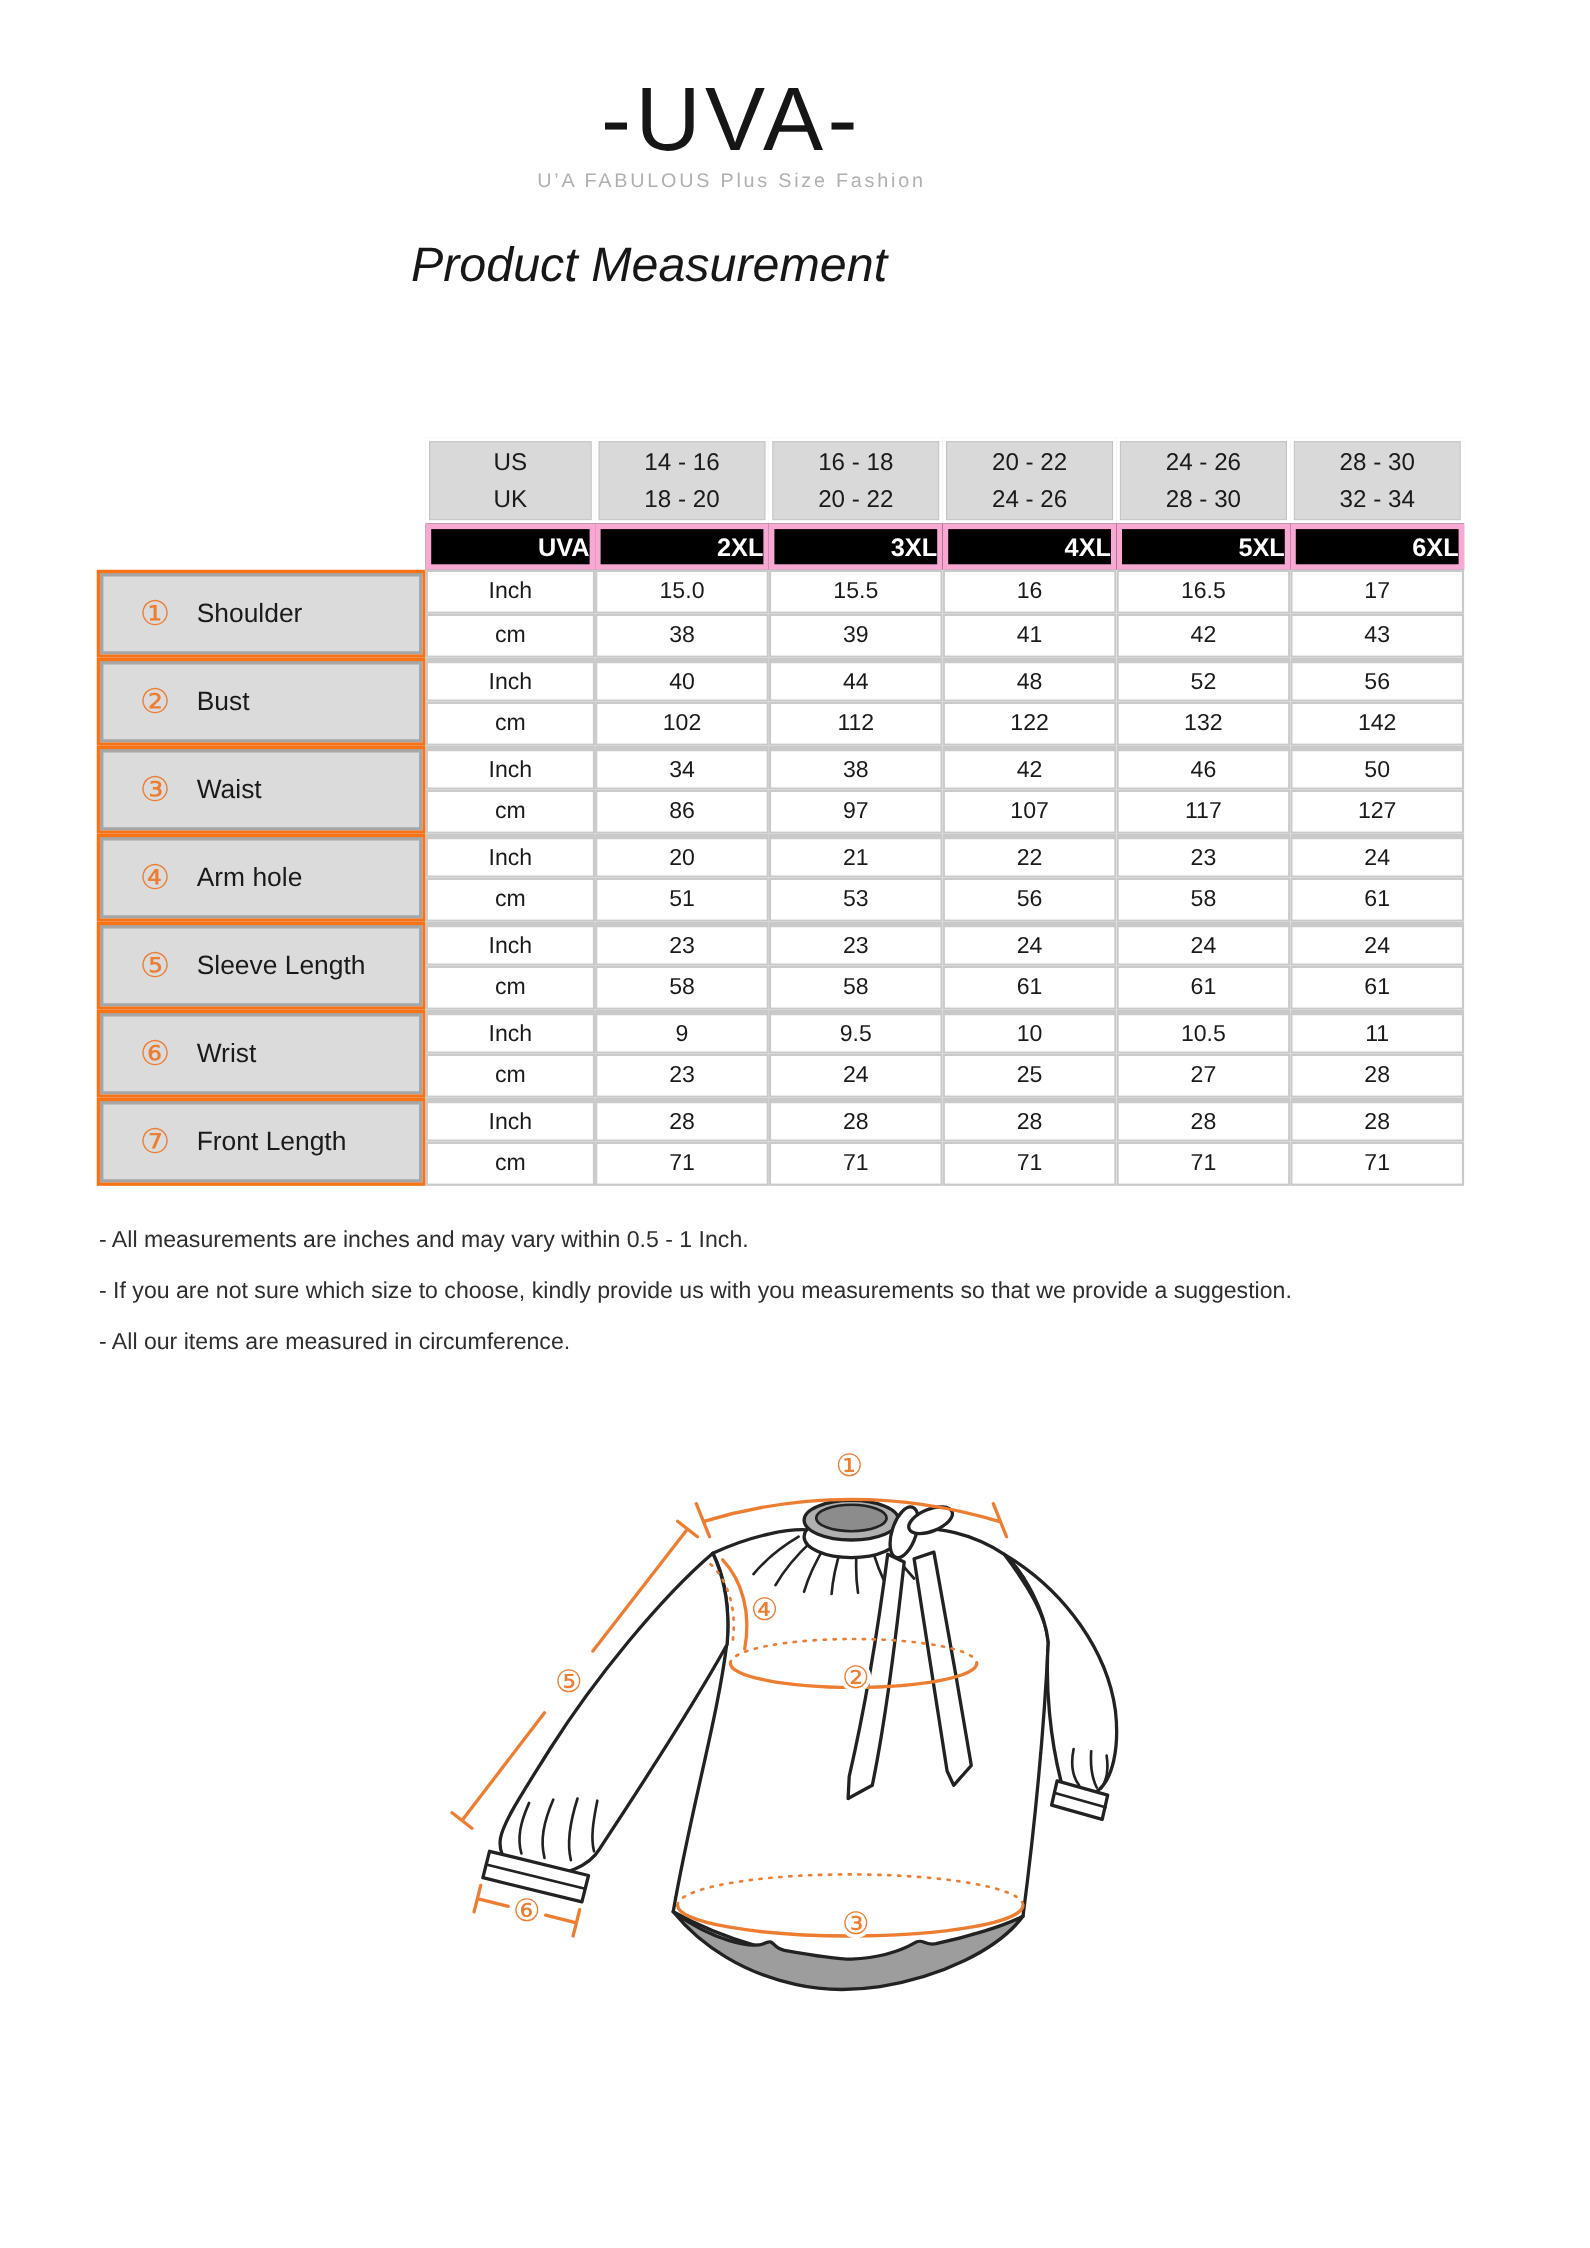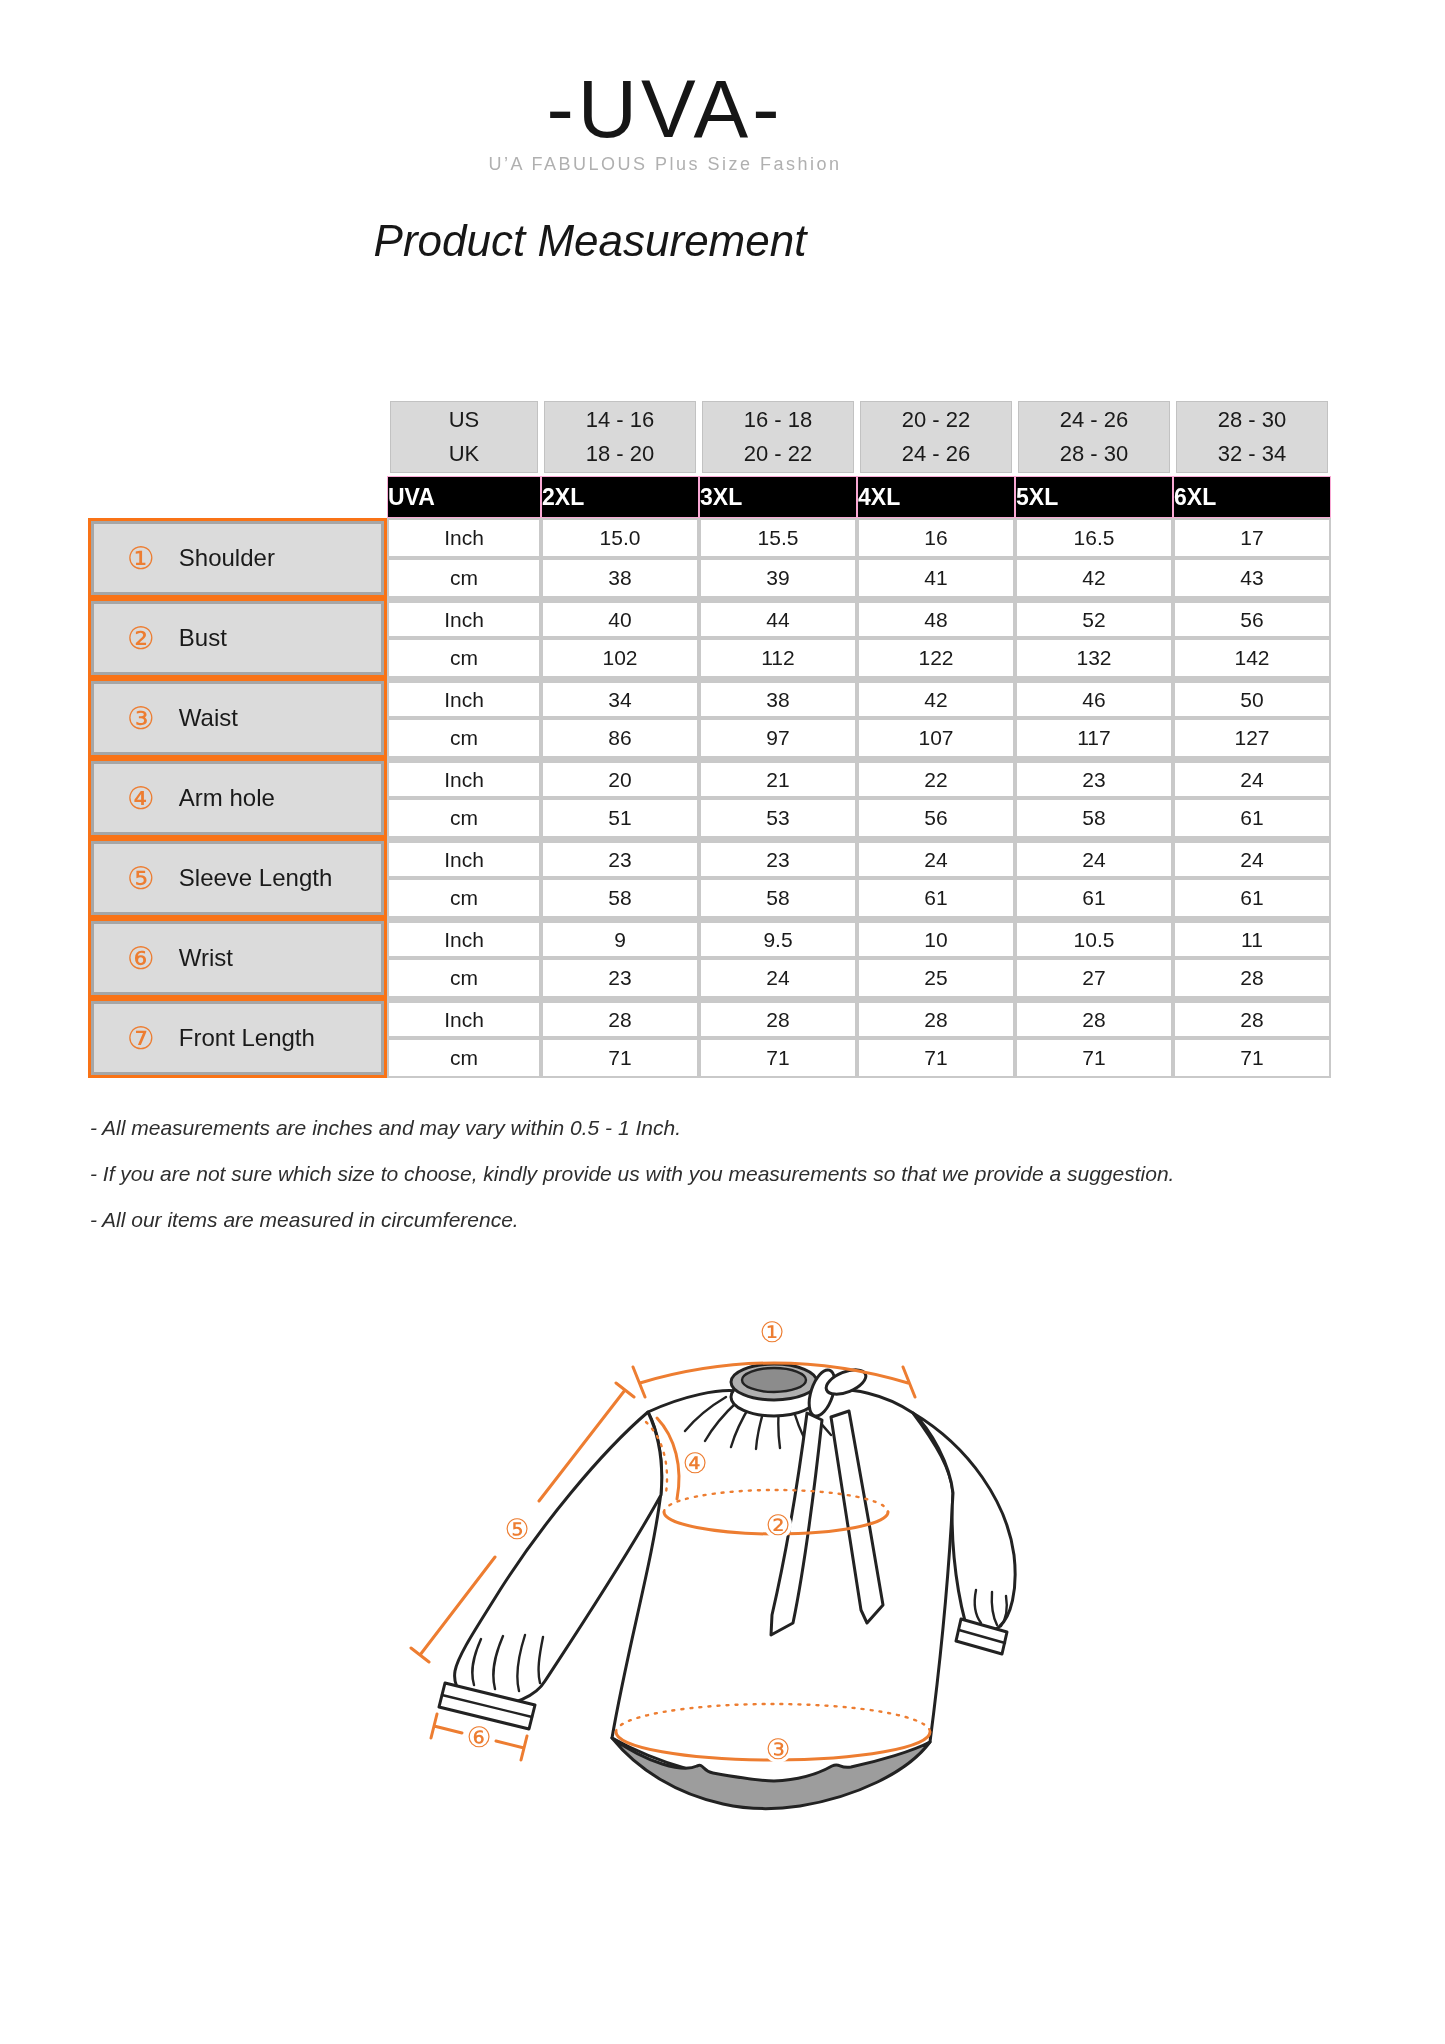--- a/index.html
+++ b/index.html
@@ -14,32 +14,32 @@
   .page-title { position:absolute; left:0; top:216px; width:1180px; text-align:center;
     font-size:44px; font-weight:400; color:#171717;font-style:italic; }
 
   #size-table { position:absolute; left:88px; top:398px; }
   table { border-collapse:separate; border-spacing:0; table-layout:fixed; }
   td { vertical-align:middle; }
   td.ghost { background:transparent; border:none; }
   td.hdr2 { background:#d9d9d9; border:3px solid #ffffff; box-shadow:inset 0 0 0 1px #c2c2c2;
     text-align:center; font-size:22px; height:78px; }
   td.hdr2 div { line-height:34px; }
-  td.black { background:#000000; color:#ffffff; border:1px solid #f9a8d4; text-align:left;
+  td.black { background:#000000; color:#ffffff; border:5px solid #f9a8d4; text-align:right;
     font-weight:700; font-size:23px; height:42px; }
   td.label { background:#dbdbdb; border:3px solid #f97316; box-shadow:inset 0 0 0 3px #a6a6a6;
     text-align:left; padding-left:36px; font-size:24px; color:#1a1a1a; }
   td.label .num { color:#ed7d31; font-family:"DejaVu Sans", sans-serif; font-size:31px;
     margin-right:24px; vertical-align:-3px; }
   td.unit, td.val { background:#ffffff; border:2px solid #c9c9c9; text-align:center;
     font-size:21px; height:40px; }
   td.gt { border-top:5px solid #c9c9c9; }
 
   .notes { position:absolute; left:90px; top:1116px; font-size:21px; color:#2e2e2e; }
-  .notes p { margin:0 0 23px 0; line-height:1.1;font-style:italic; }
+  .notes p { margin:0 0 23px 0; line-height:1.1; }
 
   .garment { position:absolute; left:295px; top:1305px; }
   .garment .fw { fill:#ffffff; stroke:#222222; stroke-width:3; stroke-linejoin:round; }
   .garment .thin { fill:none; stroke:#222222; stroke-width:2.4; stroke-linecap:round; }
   .garment .om { fill:none; stroke:#ed7d31; stroke-width:3; stroke-linecap:round; }
   .garment .od { fill:none; stroke:#ed7d31; stroke-width:2.4; stroke-linecap:round; stroke-dasharray:2 7; }
   .garment text { font-family:"DejaVu Sans", sans-serif; font-size:28px; fill:#ed7d31;
     text-anchor:middle; paint-order:stroke; stroke:#ffffff; stroke-width:7px; }
 </style>
 </head>

